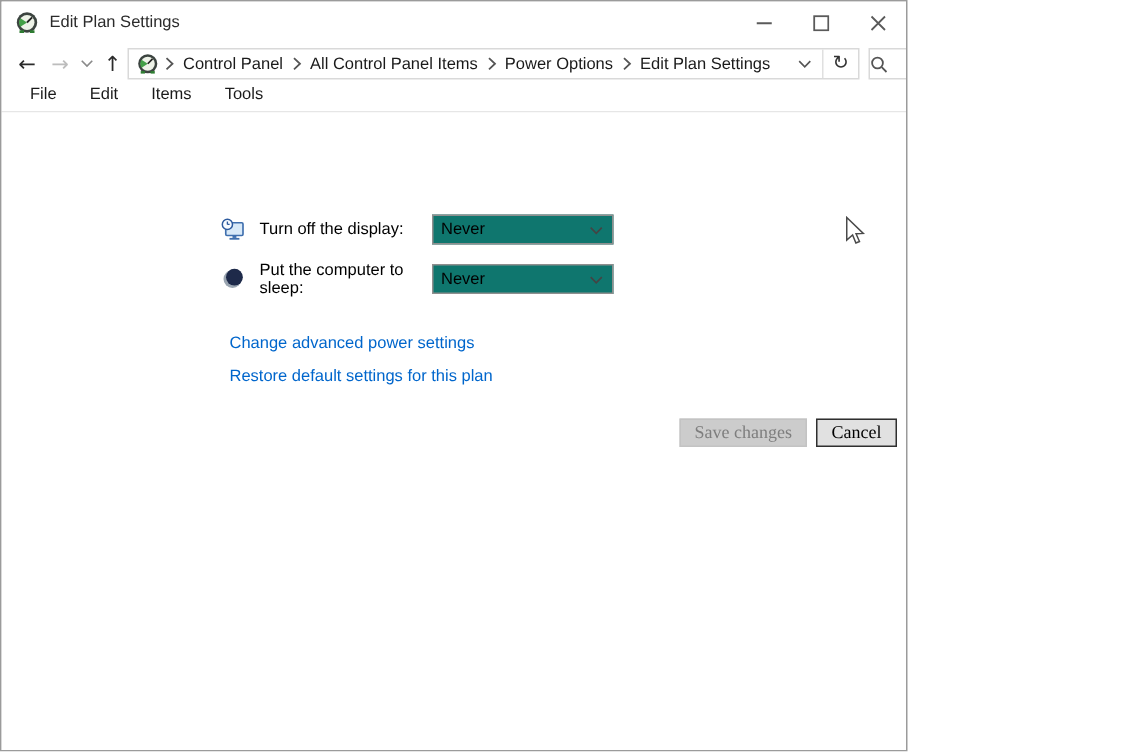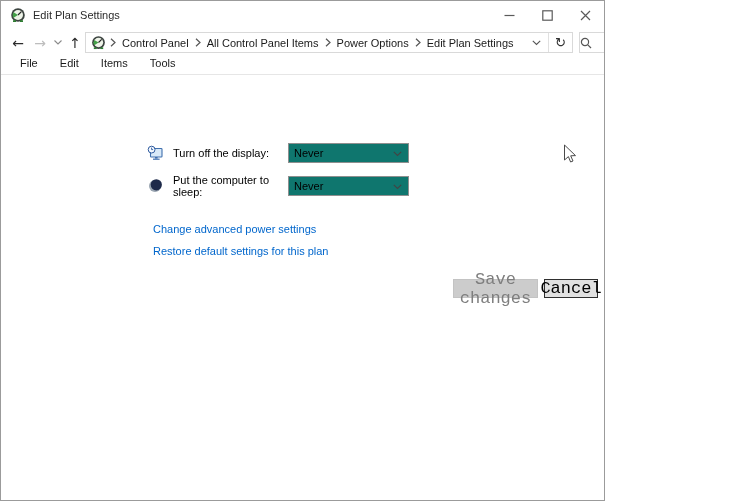--- a/index.html
+++ b/index.html
@@ -73,22 +73,22 @@
     display:flex; align-items:center; cursor:default;
   }
   .combobox .combo-value { padding-left:5px; color:#000; }
   .combobox .combo-arrow { position:absolute; right:6px; top:7px; }
 
   .cp-link { position:absolute; left:140px; font-size:11px; color:#0066cc; text-decoration:none; cursor:pointer;margin-left:12px; }
   .link-1 { top:148px; }
   .link-2 { top:170px; }
 
   .btn {
-    position:absolute; top:204px; height:19px; font-family:Liberation Mono, monospace;
-    font-size:17px; display:flex; align-items:center; justify-content:center; cursor:default;text-align:center;
+    position:absolute; top:204px; height:19px; font-family:Liberation Serif, serif;
+    font-size:12px; display:flex; align-items:center; justify-content:center; cursor:default;
   }
   .btn-save { left:452px; width:85px; background:#cccccc; border:1px solid #c3c3c3; color:#7e7e7e; }
   .btn-cancel { left:543px; width:54px; background:#e1e1e1; border:1px solid #2f2f2f; color:#000; }
 
   .cursor { position:absolute; left:562px; top:69px; pointer-events:none; }
 </style>
 </head>
 <body>
 
 <div class="window">

